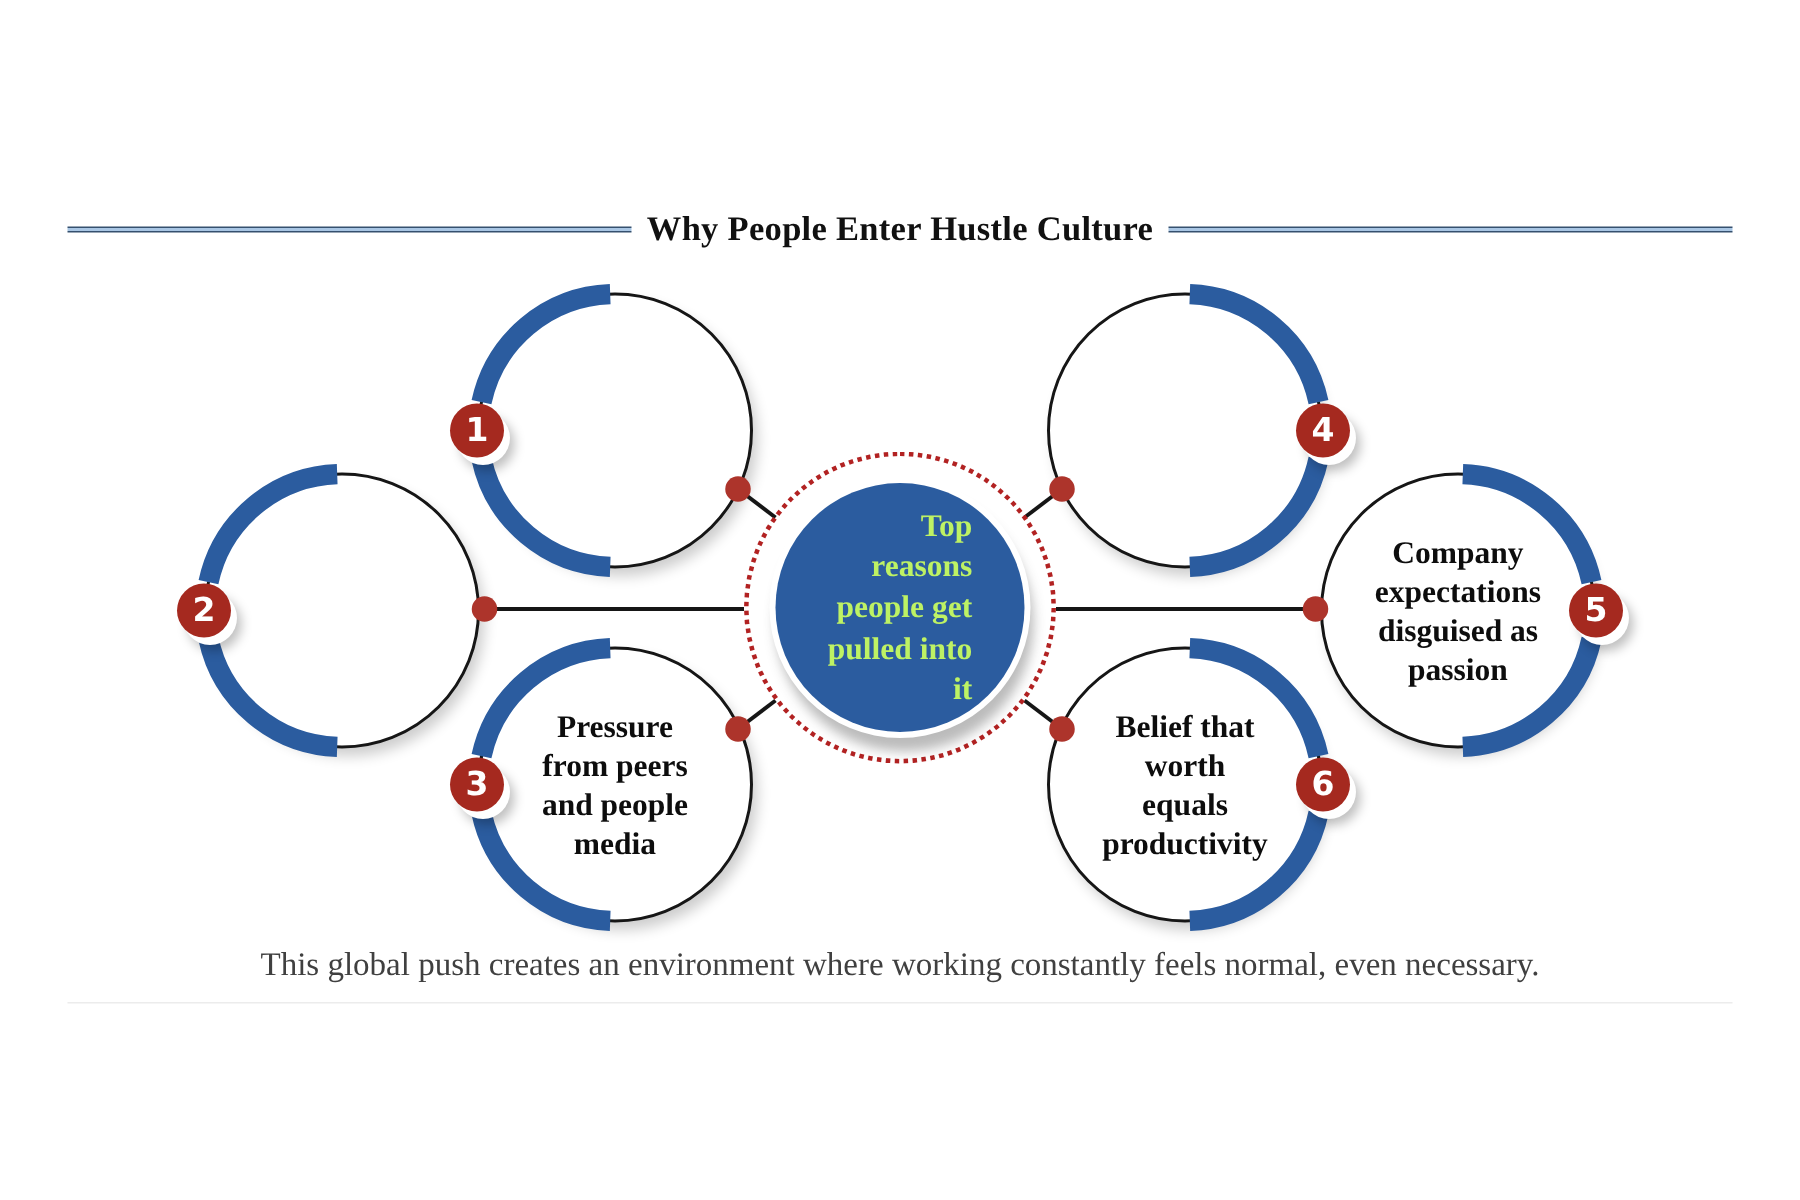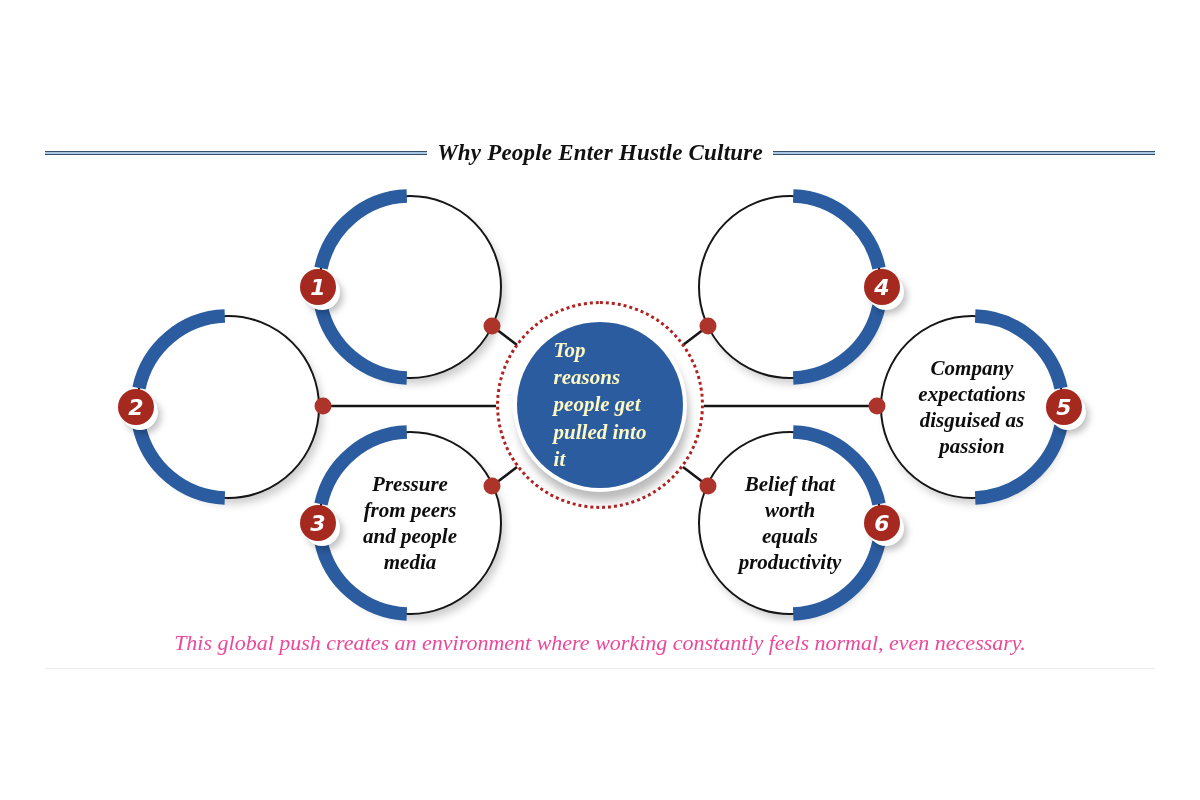--- a/index.html
+++ b/index.html
@@ -1,18 +1,18 @@
 <!DOCTYPE html>
 <html><head>
 <meta charset="utf-8">
 <style>
   * { margin:0; padding:0; box-sizing:border-box; }
   html,body { width:1200px; height:800px; background:#ffffff; overflow:hidden;
               font-family:"Liberation Serif", serif; }
-  #stage { position:relative; width:1200px; height:800px; background:#fff;font-style:italic; }
+  #stage { position:relative; width:1200px; height:800px; background:#fff; }
 
   
   .title-row { position:absolute; left:45px; top:140px; width:1110px; height:26px;
                display:flex; align-items:center; }
   .title-rule { flex:1 1 auto; height:4px;
                 background:linear-gradient(#35506e 0 26%, #a9c6e4 26% 74%, #35506e 74% 100%); }
   .title-text { flex:0 0 auto; padding:0 10px; font-weight:bold; font-size:23px;
                 color:#111; white-space:nowrap; letter-spacing:0.2px; }
 
   
@@ -41,26 +41,26 @@
   .badge.left  { left:-10px; }
   .badge.right { left:174px; }
 
   
   .center-ring { position:absolute; left:496px; top:301px; width:208px; height:208px;
                  border:3px dotted #b22222; border-radius:50%; z-index:4; }
   .center-disc { position:absolute; left:517px; top:322px; width:166px; height:166px;
                  border-radius:50%; background:#2b5c9f; z-index:5;
                  box-shadow:0 0 0 4px #ffffff, 3px 10px 8px 3px rgba(60,60,60,0.35);
                  display:flex; align-items:center; justify-content:center; }
-  .center-label { text-align:left; color:#fef9c3; font-weight:bold; font-size:21px;
+  .center-label { text-align:right; color:#bef264; font-weight:bold; font-size:21px;
                   line-height:1.3; white-space:pre-line; }
 
   
   .caption { position:absolute; left:0; top:630px; width:1200px; text-align:center;
-             font-size:22px; color:#ec4899; }
+             font-size:22px; color:#404040; }
   .bottom-divider { position:absolute; left:45px; top:668px; width:1110px; height:1px;
                     background:#ececec; }
 </style>
 </head>
 <body>
 
 <div id="stage">
 
   <div class="title-row">
     <div class="title-rule"></div>

